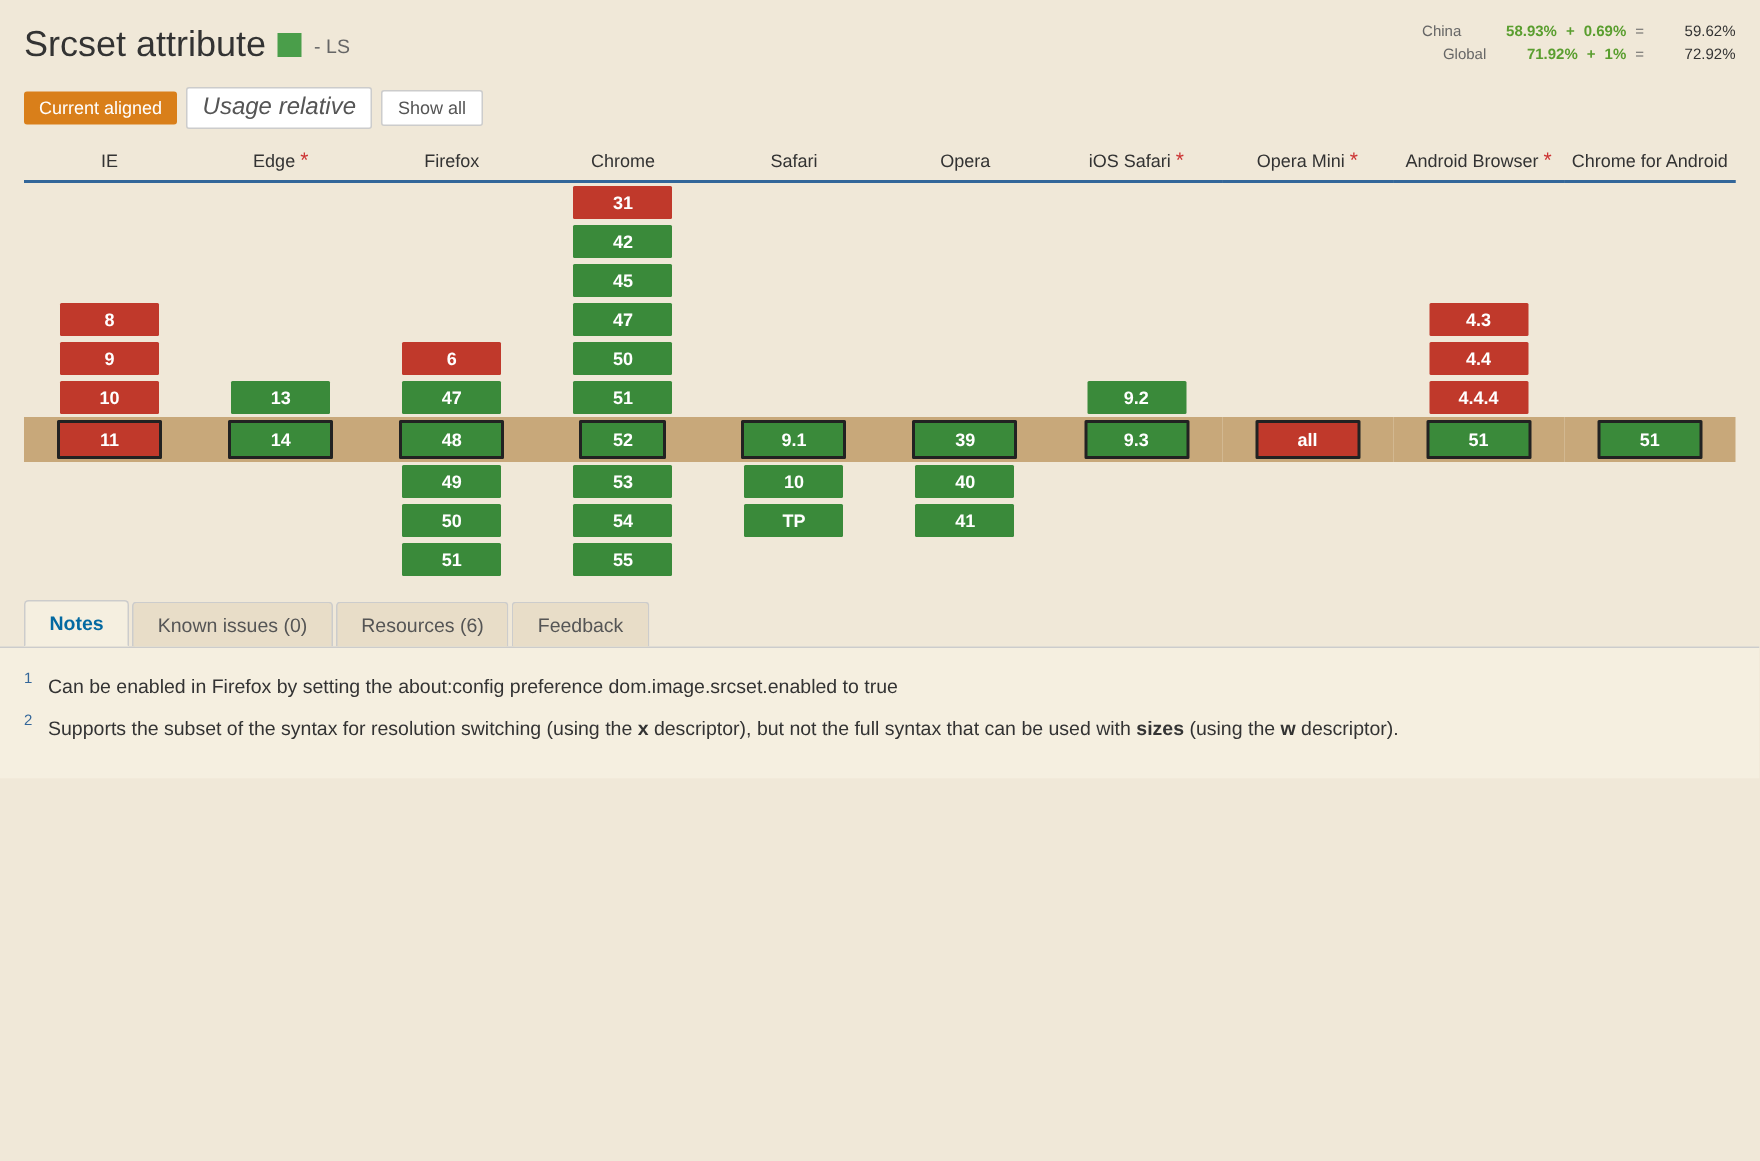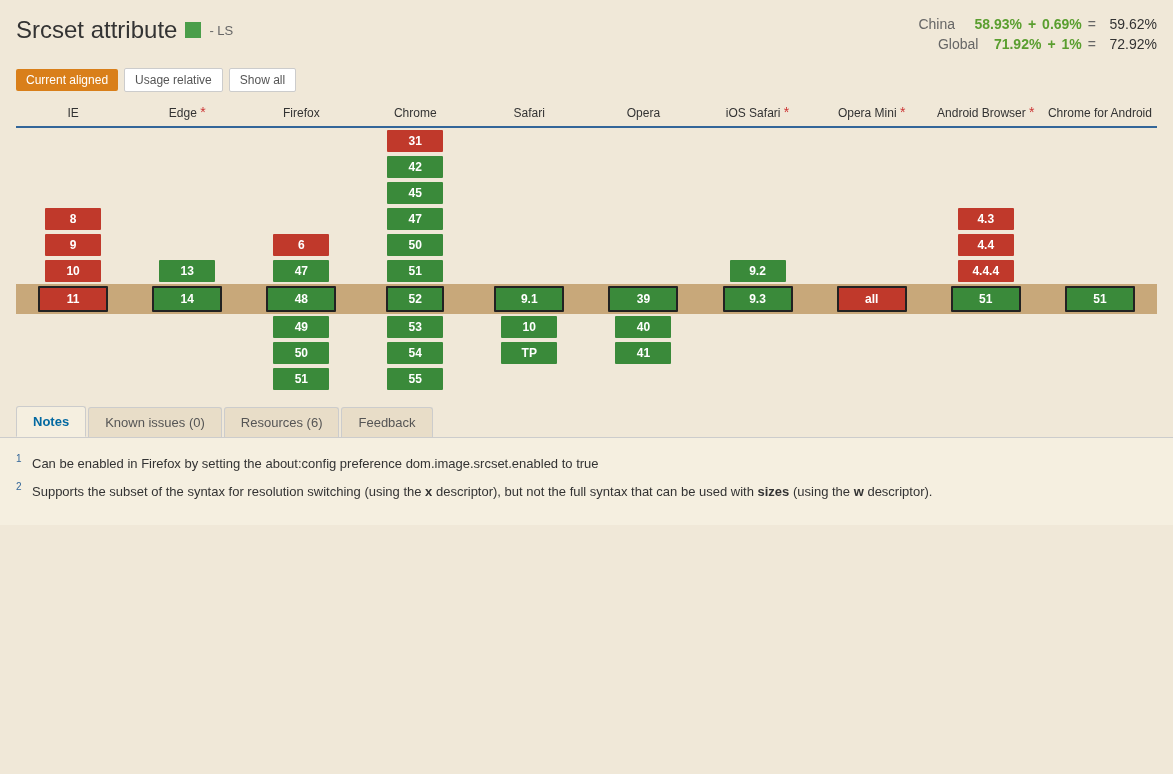--- a/index.html
+++ b/index.html
@@ -47,21 +47,21 @@
     .description {
       font-size: 13px;
       color: #555;
       max-width: 580px;
       line-height: 1.5;
       margin-top: 8px;
     }
 
     .stats-section {
       text-align: right;
-      font-size: 14px;
+      font-size: 10px;
     }
 
     .stats-row {
       display: flex;
       align-items: center;
       justify-content: flex-end;
       gap: 6px;
       margin-bottom: 4px;
     }
 
@@ -101,24 +101,25 @@
       font-size: 12px;
       cursor: pointer;
       border-radius: 2px;
     }
 
     .btn-usage-relative {
       background: transparent;
       color: #555;
       border: 1px solid #ccc;
       padding: 4px 10px;
-      font-size: 12px;
+      font-size: 16px;
       cursor: pointer;
       border-radius: 2px;
       background: #fff;
+      font-style: italic;
     }
 
     .btn-show-all {
       background: #fff;
       color: #555;
       border: 1px solid #ccc;
       padding: 4px 10px;
       font-size: 12px;
       cursor: pointer;
       border-radius: 2px;
@@ -155,21 +156,21 @@
     }
 
     .version-cell {
       display: flex;
       flex-direction: column;
       align-items: center;
       gap: 2px;
     }
 
     .v-box {
-      width: 56px;
+      width: 66px;
       padding: 4px 2px;
       font-size: 12px;
       color: white;
       font-weight: bold;
       text-align: center;
       border-radius: 1px;
     }
 
     .v-green { background: #3a8a3a; }
     .v-red { background: #c0392b; }

